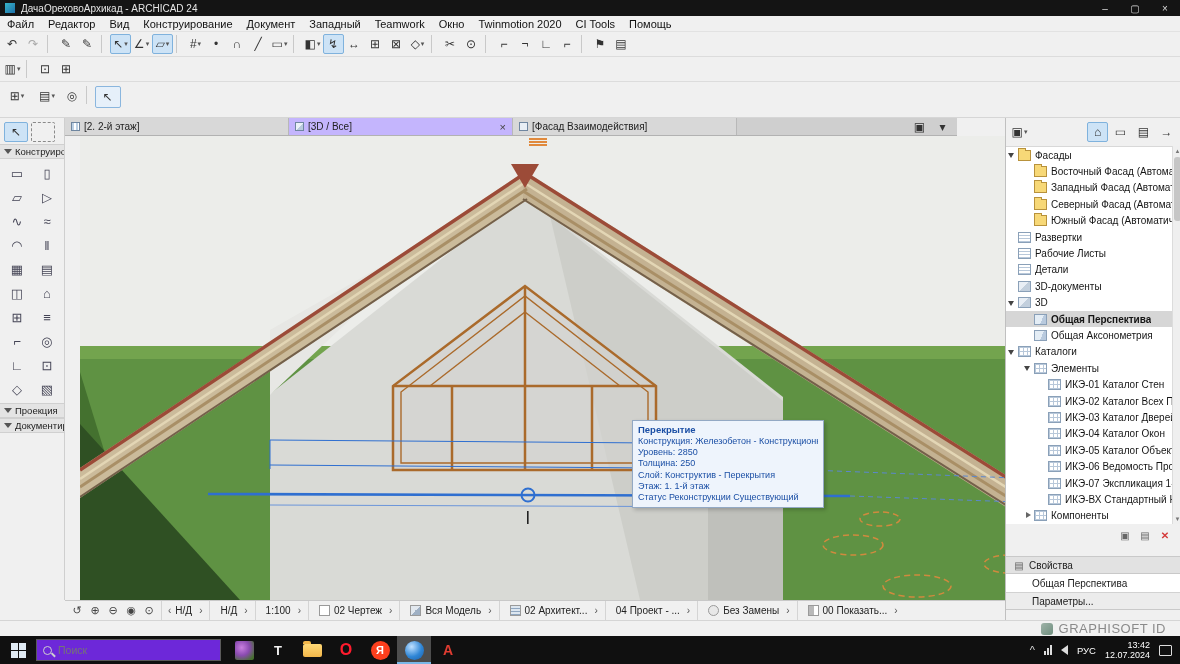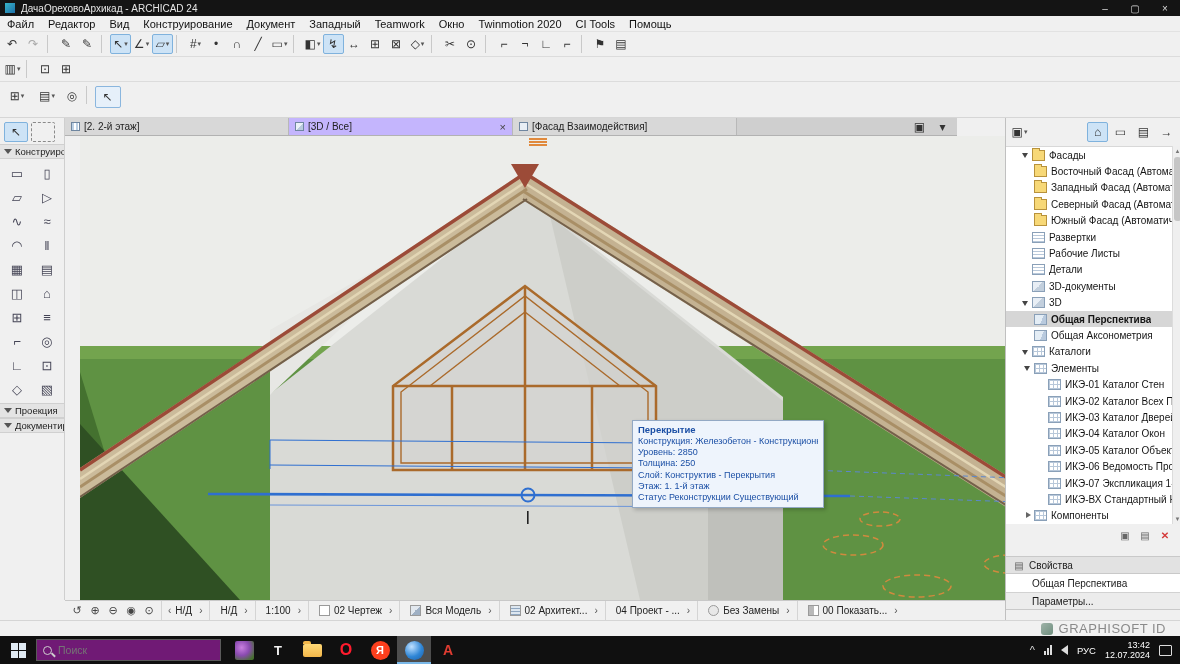--- a/index.html
+++ b/index.html
@@ -74,21 +74,21 @@
   .sbi.ovr{border-radius:50%}
   .sbi.reno{background:linear-gradient(90deg,#b9b9b9 0 50%,#fff 50%)}
 
   
   #navigator{left:1005px;top:118px;width:175px;height:502px;background:#f0f0f0;border-left:1px solid #c0c0c0}
   #navbar{height:28px;display:flex;align-items:center;padding:0 3px;gap:2px}
   #navbar .spacer{flex:1}
   #tree{position:absolute;left:0;top:28px;width:166px;height:378px;background:#fff;overflow:hidden;border-top:1px solid #d8d8d8}
   .trow{display:flex;align-items:center;height:16.4px;font-size:10px;color:#151515;overflow:hidden;white-space:nowrap}
   .trow.sel{background:#d6d6d6;font-weight:bold}
-  .lvl0{padding-left:15px}.lvl1{padding-left:17px}.lvl2{padding-left:31px}
+  .lvl0{padding-left:1px}.lvl1{padding-left:17px}.lvl2{padding-left:31px}
   .exp{width:10px;height:16px;position:relative;flex:none}
   .exp.open::before{content:"";position:absolute;left:1px;top:6px;border:3.5px solid transparent;border-top:5px solid #444}
   .exp.closed::before{content:"";position:absolute;left:3px;top:4px;border:3.5px solid transparent;border-left:5px solid #666}
   .ic{width:13px;height:11px;margin:0 4px 0 1px;flex:none;position:relative;border:1px solid #8aa0b8;background:#fff}
   .ic.folder{background:#f7d877;border-color:#b8923c}
   .ic.folder::before{content:"";position:absolute;top:-3px;left:-1px;width:6px;height:2px;background:#f7d877;border:1px solid #b8923c;border-bottom:none}
   .ic.page{background:repeating-linear-gradient(180deg,#fff 0 2px,#b8c8da 2px 3px)}
   .ic.cube{background:linear-gradient(135deg,#e8eef5 0 50%,#c2cfdd 50%)}
   .ic.persp{background:linear-gradient(115deg,#e4edf5 0 60%,#b9cade 60%)}
   .ic.list{background-image:linear-gradient(90deg,#b8c8da 1px,transparent 1px),linear-gradient(180deg,#b8c8da 1px,transparent 1px);background-size:4px 4px;background-color:#fff}
@@ -107,21 +107,21 @@
   
   #brandbar{left:0;top:620px;width:1180px;height:16px;background:#f1f1f1;border-top:1px solid #d5d5d5;display:flex;align-items:center;justify-content:flex-end;padding-right:14px;gap:6px}
   #brandbar .bicon{width:12px;height:12px;border-radius:3px;background:linear-gradient(135deg,#9fb3a8,#6f8f7f)}
   #brandbar .btext{font-size:13px;color:#8a8a8a;letter-spacing:.5px}
 
   
   #taskbar{left:0;top:636px;width:1180px;height:28px;background:#101010;display:flex;align-items:center;color:#eee}
   #startbtn{width:36px;height:28px;display:flex;align-items:center;justify-content:center}
   .winlogo{display:grid;grid-template-columns:7px 7px;grid-template-rows:7px 7px;gap:1px}
   .winlogo i{background:#dfeaf3;display:block}
-  #searchbox{width:185px;height:22px;background:#701a75;border:1px solid #5a5a5a;display:flex;align-items:center;gap:6px;padding:0 6px;margin-right:6px}
+  #searchbox{width:185px;height:22px;background:#6d28d9;border:1px solid #5a5a5a;display:flex;align-items:center;gap:6px;padding:0 6px;margin-right:6px}
   #searchbox .lens{width:9px;height:9px;border:1.5px solid #cfcfcf;border-radius:50%;position:relative;flex:none}
   #searchbox .lens::after{content:"";position:absolute;left:7px;top:7px;width:5px;height:1.5px;background:#cfcfcf;transform:rotate(45deg)}
   #searchbox input{background:transparent;border:none;outline:none;color:#cfcfcf;font-size:10.5px;width:130px;font-family:"Liberation Sans",sans-serif}
   .appchip{width:34px;height:28px;display:flex;align-items:center;justify-content:center;flex:none}
   .appchip.active{background:#4d4d4d;box-shadow:inset 0 -2px 0 #7ab8e8}
   .app{width:19px;height:19px;display:flex;align-items:center;justify-content:center;font-weight:bold;font-size:14px}
   .app.flower{background:radial-gradient(circle at 35% 35%,#c97fe0,#8a4bb0 45%,#46702e 85%);border-radius:2px}
   .app.dark{color:#f2f2f2;font-size:13px}
   .app.folderapp{width:19px;height:13px;background:linear-gradient(#ffd977,#f3b74a);border-radius:2px;position:relative;align-self:center}
   .app.folderapp::before{content:"";position:absolute;top:-3px;left:0;width:8px;height:3px;background:#f3b74a;border-radius:2px 2px 0 0}

